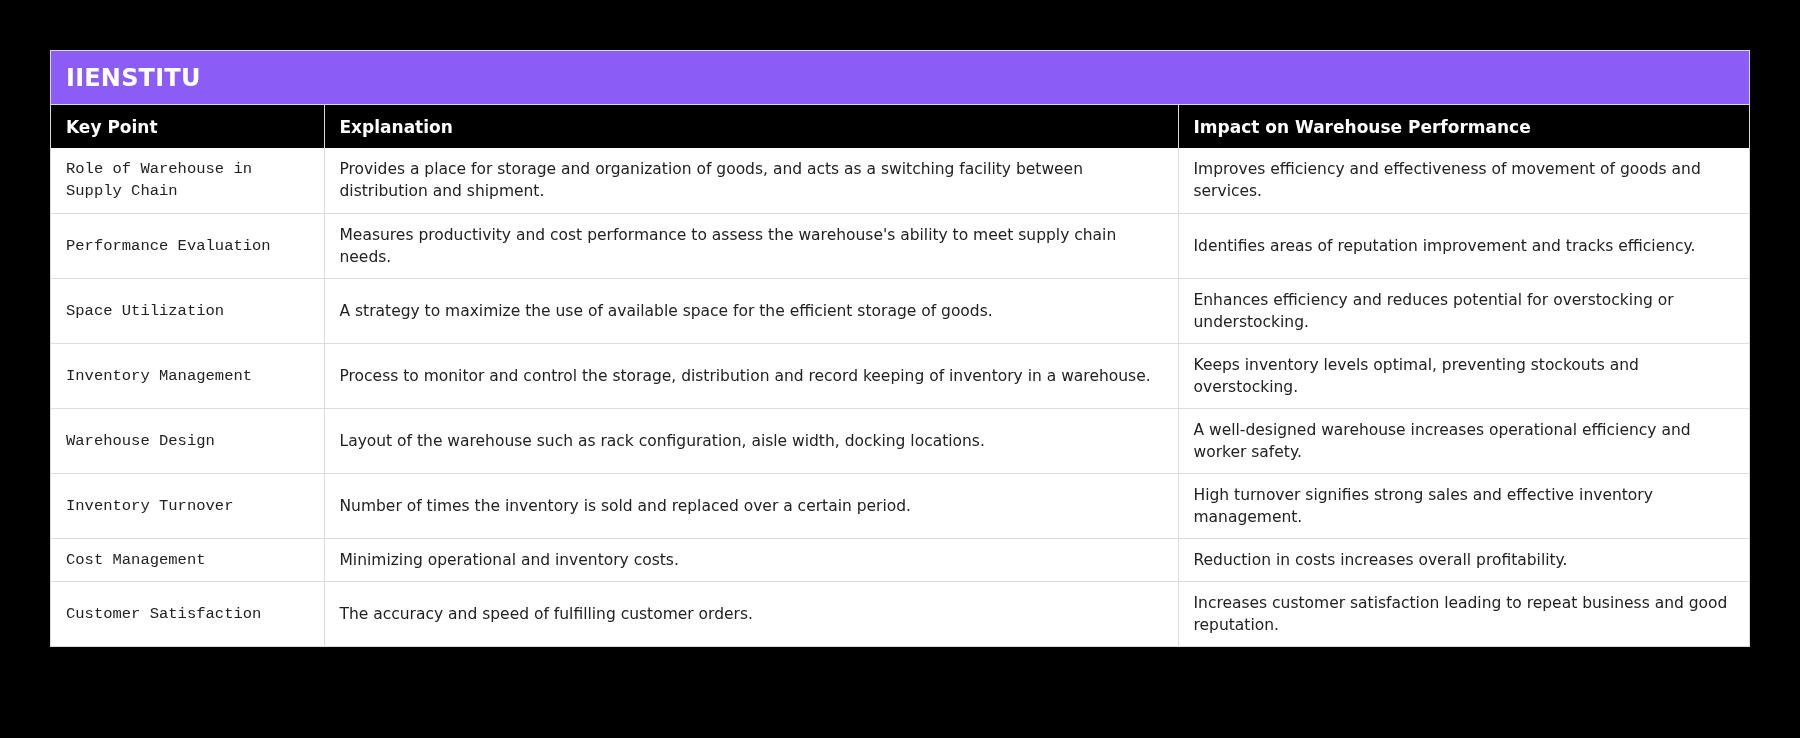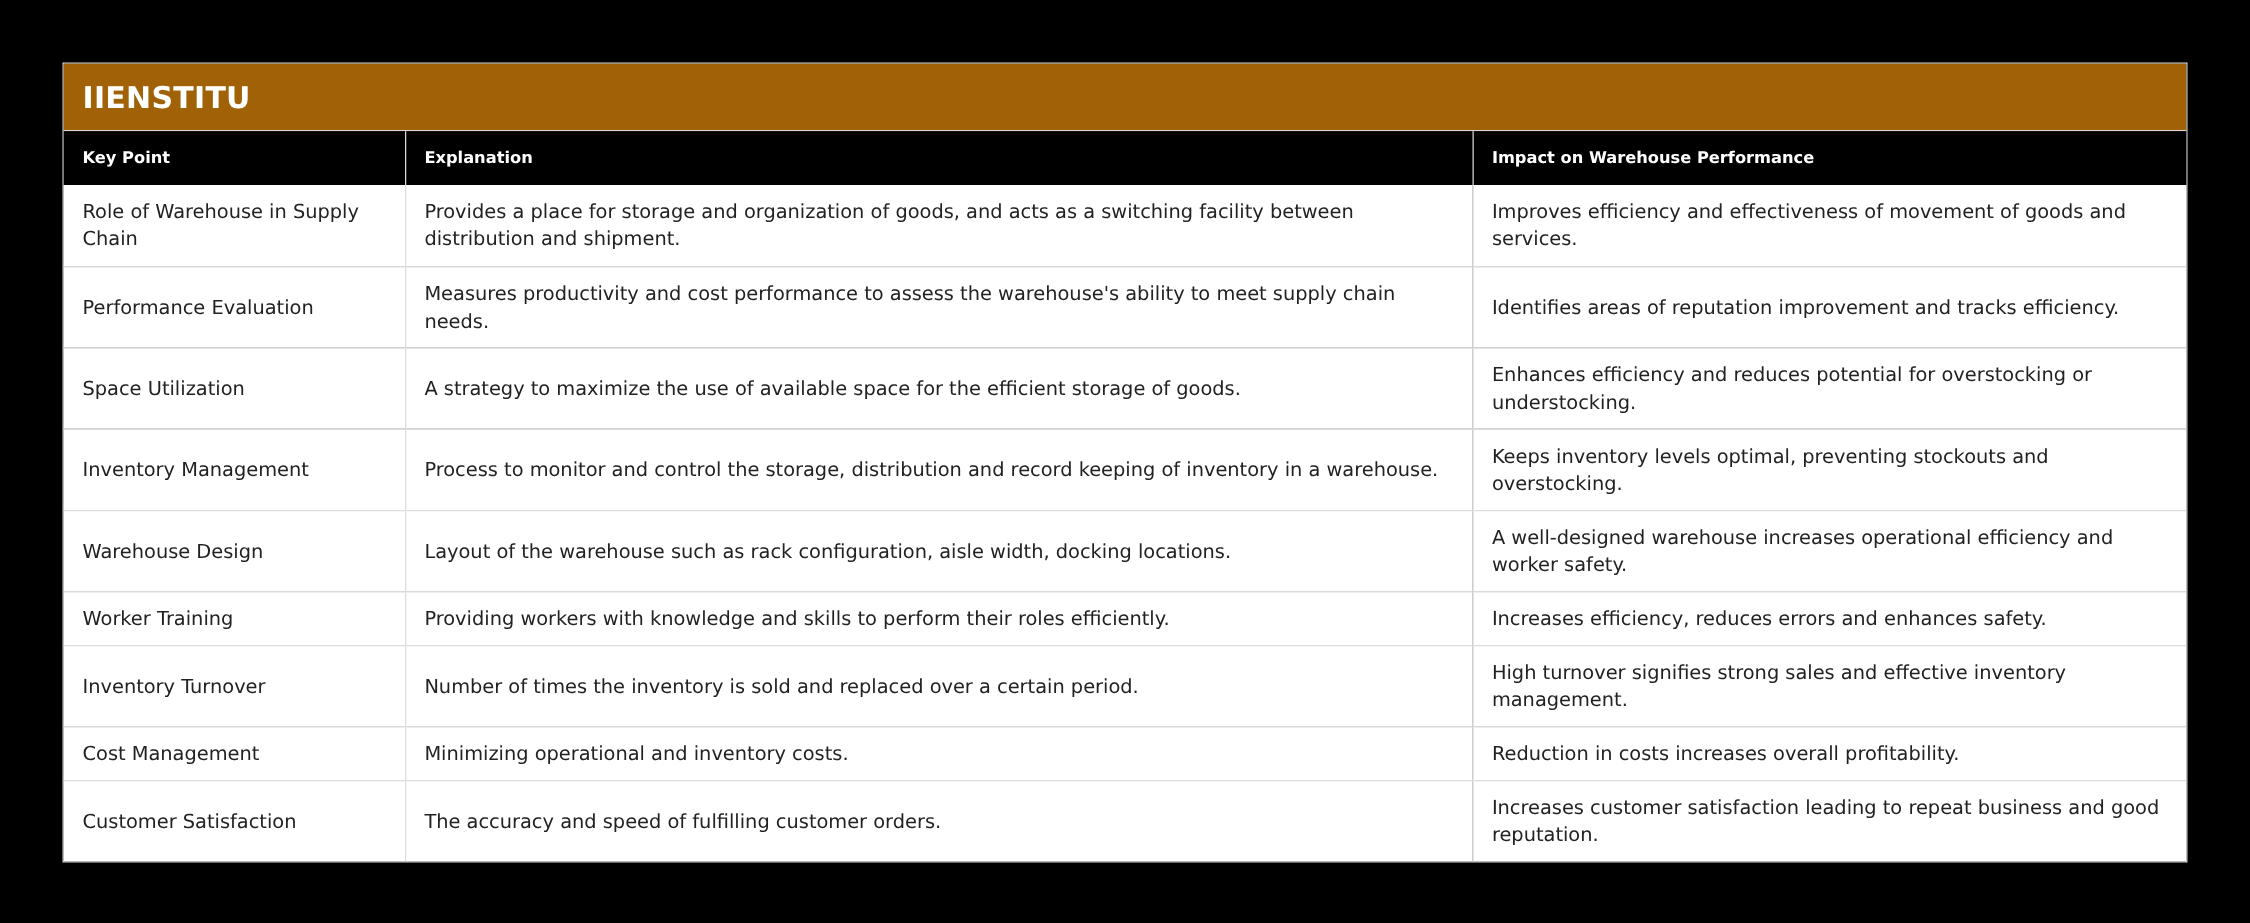--- a/index.html
+++ b/index.html
@@ -6,41 +6,41 @@
   body {
     width: 1800px; height: 738px; background: #000000;
     font-family: "DejaVu Sans", "Liberation Sans", sans-serif;
     position: relative; overflow: hidden;
   }
   .wrap {
     position: absolute; left: 50px; top: 50px; width: 1700px;
     border: 1px solid #d9d9d9; box-sizing: border-box;
   }
   .title {
-    height: 54px; background: #a16207; color: #fff;
+    height: 54px; background: #8b5cf6; color: #fff;
     font-weight: bold; font-size: 24px;
     display: flex; align-items: center; padding-left: 15px;
     border-bottom: 1px solid #d9d9d9; box-sizing: border-box;
     letter-spacing: 0.2px;
   }
   table { border-collapse: collapse; width: 100%; table-layout: fixed; }
   col.c1 { width: 273px; }
   col.c2 { width: 854px; }
   th {
     background: #000; color: #fff; text-align: left; font-weight: bold;
-    font-size: 13px; height: 43px; padding: 0 15px; box-sizing: border-box;
+    font-size: 17px; height: 43px; padding: 0 15px; box-sizing: border-box;
     border-left: 1px solid #d9d9d9;
   }
   th:first-child { border-left: none; }
   td {
     background: #fff; color: #222; font-size: 15.5px; line-height: 22px;
     padding: 10px 15px; vertical-align: middle;
     border-top: 1px solid #dcdcdc; border-left: 1px solid #dcdcdc;
   }
-  td:first-child { border-left: none; }
+  td:first-child { border-left: none; font-family: Liberation Mono, monospace; }
   tr.r1 td { height: 43px; box-sizing: border-box; }
   tr.r2 td { height: 65px; box-sizing: border-box; }
   tbody tr:first-child td { border-top: none; }
 </style>
 </head>
 <body>
 
 <div class="wrap">
   <div class="title">IIENSTITU</div>
   <table>
@@ -75,25 +75,20 @@
       <tr class="r1">
         <td>Inventory Management</td>
         <td>Process to monitor and control the storage, distribution and record keeping of inventory in a warehouse.</td>
         <td>Keeps inventory levels optimal, preventing stockouts and overstocking.</td>
       </tr>
       <tr class="r2">
         <td>Warehouse Design</td>
         <td>Layout of the warehouse such as rack configuration, aisle width, docking locations.</td>
         <td>A well-designed warehouse increases operational efficiency and worker safety.</td>
       </tr>
-      <tr class="r1">
-        <td>Worker Training</td>
-        <td>Providing workers with knowledge and skills to perform their roles efficiently.</td>
-        <td>Increases efficiency, reduces errors and enhances safety.</td>
-      </tr>
       <tr class="r2">
         <td>Inventory Turnover</td>
         <td>Number of times the inventory is sold and replaced over a certain period.</td>
         <td>High turnover signifies strong sales and effective inventory management.</td>
       </tr>
       <tr class="r1">
         <td>Cost Management</td>
         <td>Minimizing operational and inventory costs.</td>
         <td>Reduction in costs increases overall profitability.</td>
       </tr>

